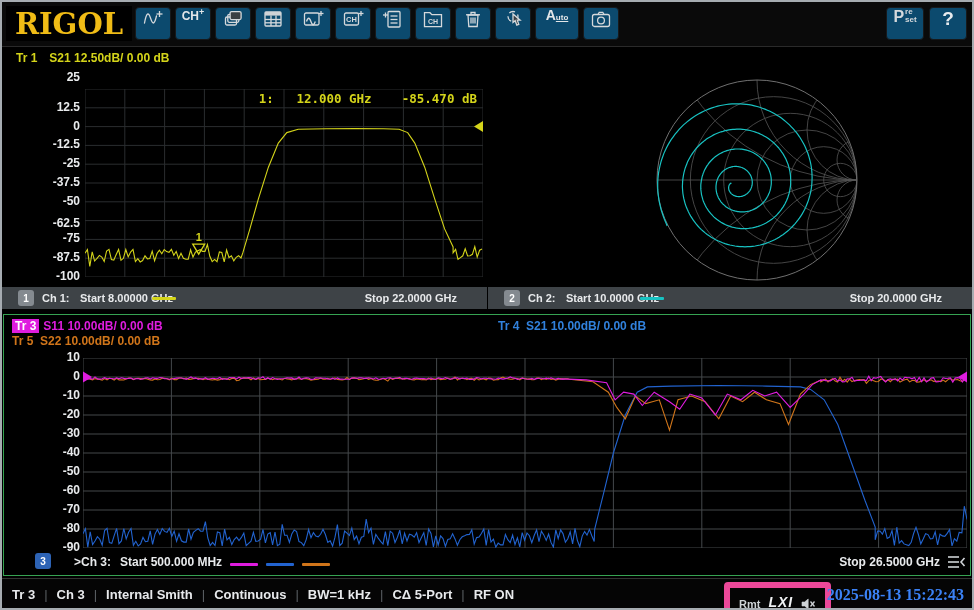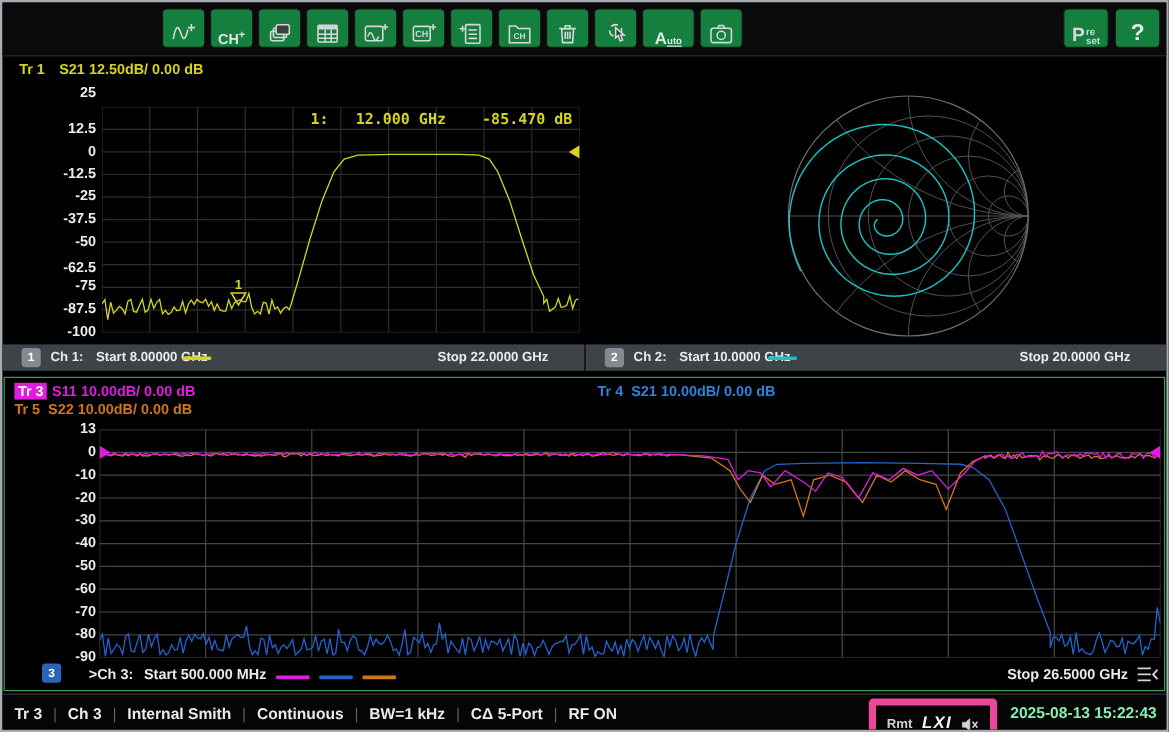--- a/index.html
+++ b/index.html
@@ -5,22 +5,22 @@
   html,body{margin:0;padding:0;background:#222;}
   #screen{position:relative;width:974px;height:610px;box-sizing:border-box;
     background:#000;border:2px solid #a6acb1;overflow:hidden;
     font-family:"Liberation Sans",sans-serif;-webkit-font-smoothing:antialiased;}
   
   #toolbar{position:absolute;left:0;top:0;width:970px;height:44px;background:#0a0a0a;border-bottom:1px solid #2a2a2a;}
   #logo{position:absolute;left:4px;top:4px;width:126px;height:35px;background:#000;
     color:#f0bc16;font-family:"DejaVu Serif",serif;font-weight:bold;font-size:29px;
     display:flex;align-items:center;justify-content:center;letter-spacing:0px;}
   #toolbar-buttons{position:absolute;left:133px;top:5px;display:flex;gap:4px;}
-  .tbtn{width:36px;height:33px;background:#15803d;border:1px solid #17191b;border-radius:4px;
-    color:#d5d9dc;display:flex;align-items:flex-end;justify-content:center;padding:0;cursor:pointer;
+  .tbtn{width:36px;height:33px;background:#0c4a6e;border:1px solid #17191b;border-radius:4px;
+    color:#d5d9dc;display:flex;align-items:flex-start;justify-content:center;padding:0;cursor:pointer;
     font-family:"Liberation Sans",sans-serif;}
   .tbtn.wide{width:44px;}
   .tbtn .txt{font-size:12px;font-weight:bold;color:#e3e6e8;line-height:1;}
   .tbtn .sup{font-size:9px;font-weight:bold;vertical-align:super;line-height:1;}
   .tbtn .sub{font-size:8px;font-weight:bold;text-decoration:underline;}
   #preset-btn{position:absolute;left:884px;top:5px;width:38px;height:33px;}
   #help-btn{position:absolute;left:927px;top:5px;width:38px;height:33px;font-size:19px;font-weight:bold;color:#e8ebee;}
   .pcol{display:flex;flex-direction:column;align-items:flex-start;line-height:1;margin-left:1px;}
   .pcol span{font-size:8px;font-weight:bold;}
   .pbig{font-size:16px;font-weight:bold;}
@@ -63,28 +63,29 @@
   #menu-collapse{position:absolute;right:4px;top:3px;width:20px;height:16px;cursor:pointer;}
   
   #statusbar{position:absolute;left:0;top:576px;width:970px;height:30px;background:#050505;border-top:1px solid #333;}
   #status-items{position:absolute;left:10px;top:0;height:100%;display:flex;align-items:center;
     font-size:13px;font-weight:bold;color:#e8eaec;}
   #status-items .sep{color:#5a5f63;margin:0 9px;font-weight:normal;}
   #rmt-box{position:absolute;left:722px;top:3px;height:22px;display:flex;align-items:flex-end;gap:8px;
     border:6px solid #ec4899;border-radius:4px;padding:0 9px;}
   #rmt-label{font-size:11px;font-weight:bold;color:#cfd3d6;}
   #lxi-label{font-size:14px;font-weight:bold;font-style:italic;color:#f0f2f4;letter-spacing:1px;}
-  #datetime{position:absolute;right:8px;top:7px;font-size:13px;font-weight:bold;color:#86efac;}
+  #datetime{position:absolute;right:8px;top:7px;font-size:16px;font-weight:bold;color:#3b82f6;font-family:Liberation Serif, serif;}
 </style>
 </head>
 <body>
 
 <div id="screen">
 
   <div id="toolbar">
+    <div id="logo">RIGOL</div>
     <div id="toolbar-buttons">
         <button class="tbtn">
           <svg width="22" height="22" viewBox="0 0 22 22">
             <g fill="none" stroke="#d5d9dc" stroke-width="1.3">
               <path d="M2.5 15 C4.5 4,6.5 4,8.5 10 S12 18,14.5 8" stroke-linecap="round"></path>
               <line x1="17.5" y1="3" x2="17.5" y2="9"></line>
               <line x1="14.5" y1="6" x2="20.5" y2="6"></line>
             </g>
           </svg>
         </button>
@@ -205,21 +206,21 @@
       <div style="top: 135.4px;">-12.5</div>
       <div style="top: 154.2px;">-25</div>
       <div style="top: 173px;">-37.5</div>
       <div style="top: 191.8px;">-50</div>
       <div style="top: 214px;">-62.5</div>
       <div style="top: 229.4px;">-75</div>
       <div style="top: 248.2px;">-87.5</div>
       <div style="top: 267px;">-100</div>
     </div>
   <div class="yticks" id="yticks-ch3">
-      <div style="top: 348px;">13</div>
+      <div style="top: 348px;">10</div>
       <div style="top: 367px;">0</div>
       <div style="top: 386px;">-10</div>
       <div style="top: 405px;">-20</div>
       <div style="top: 424px;">-30</div>
       <div style="top: 443px;">-40</div>
       <div style="top: 462px;">-50</div>
       <div style="top: 481px;">-60</div>
       <div style="top: 500px;">-70</div>
       <div style="top: 519px;">-80</div>
       <div style="top: 538px;">-90</div>

